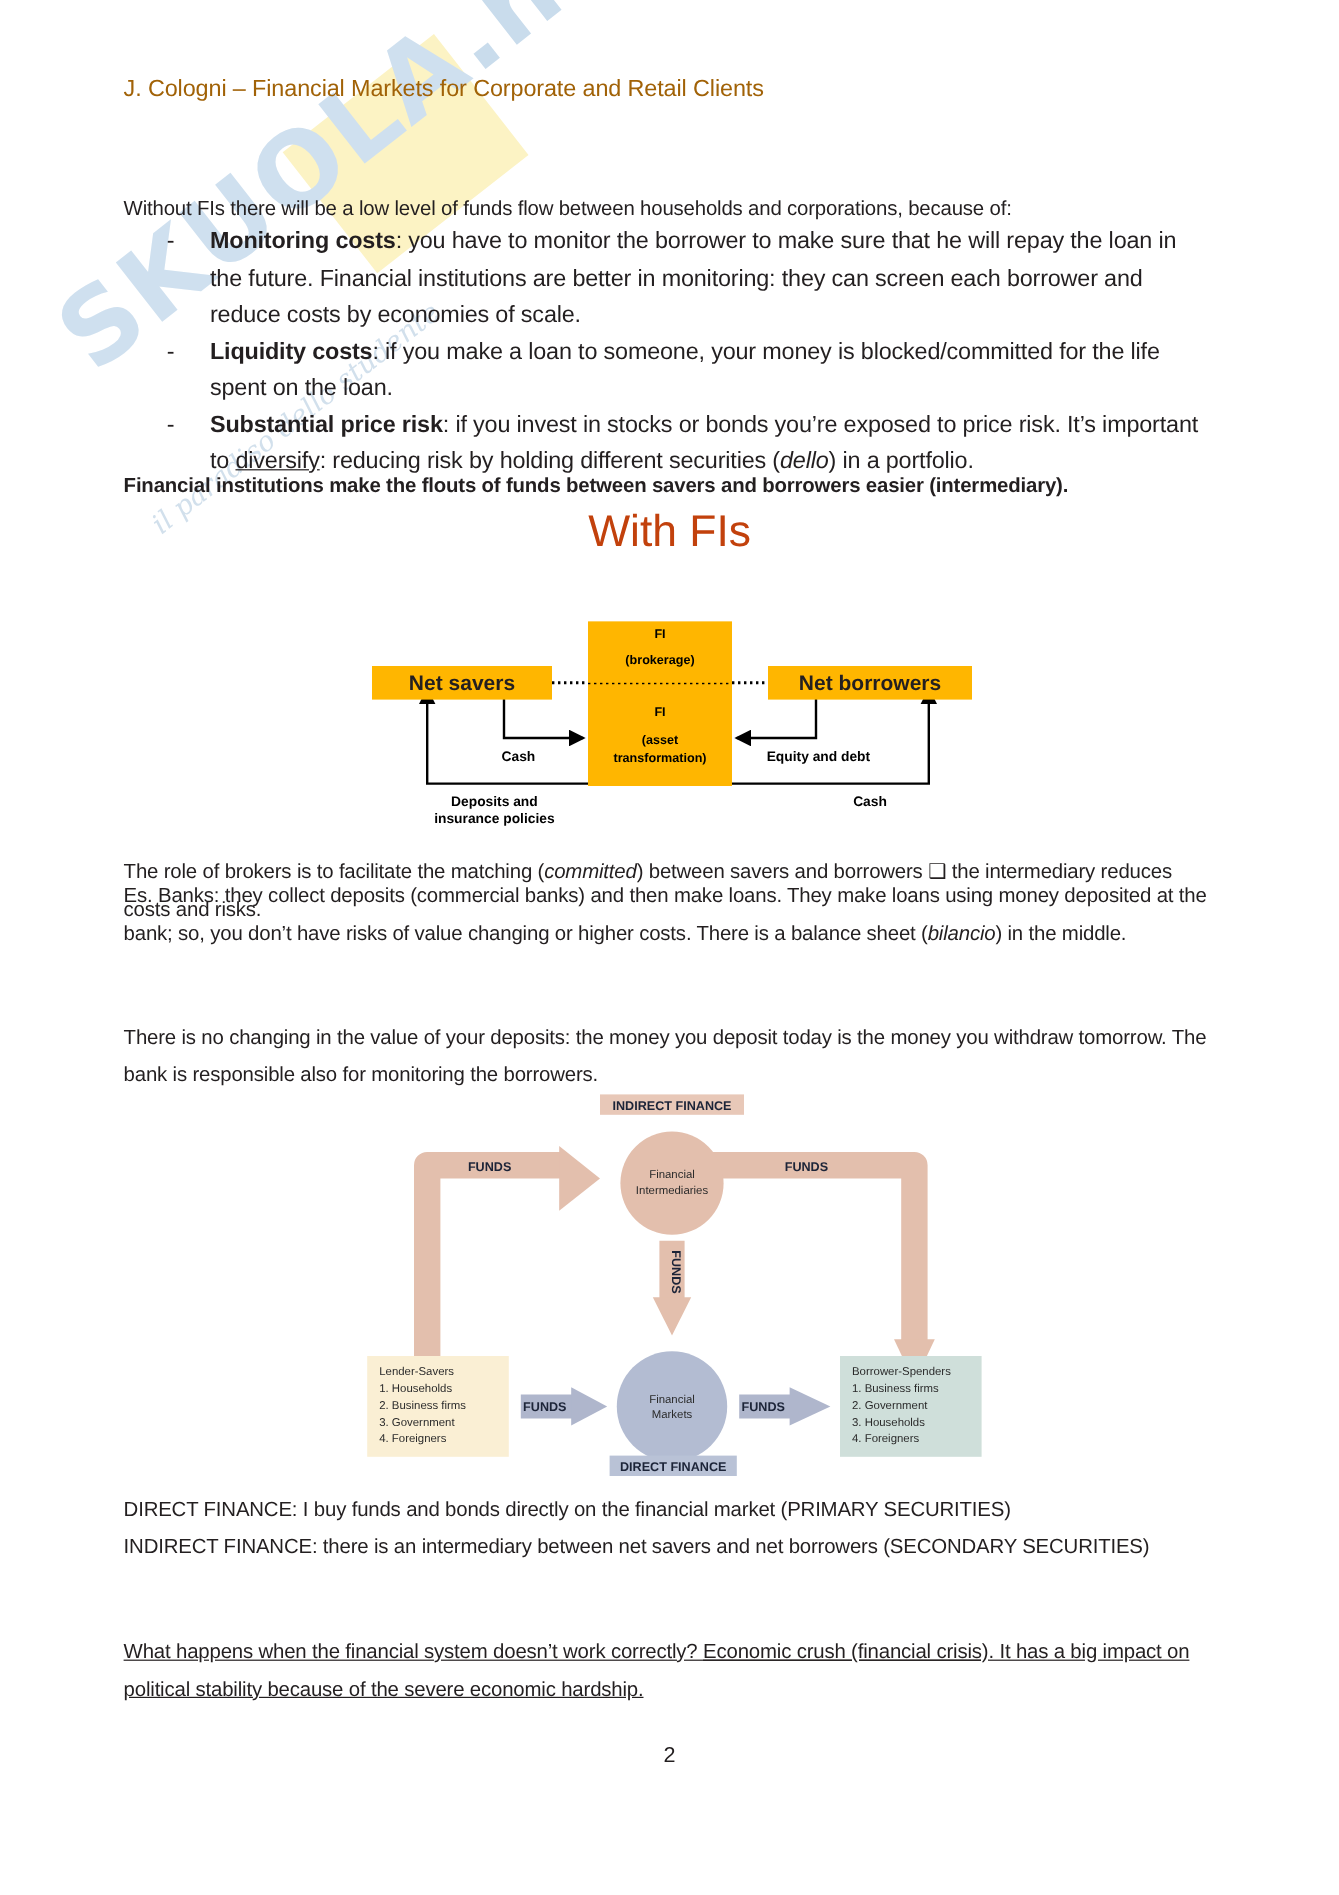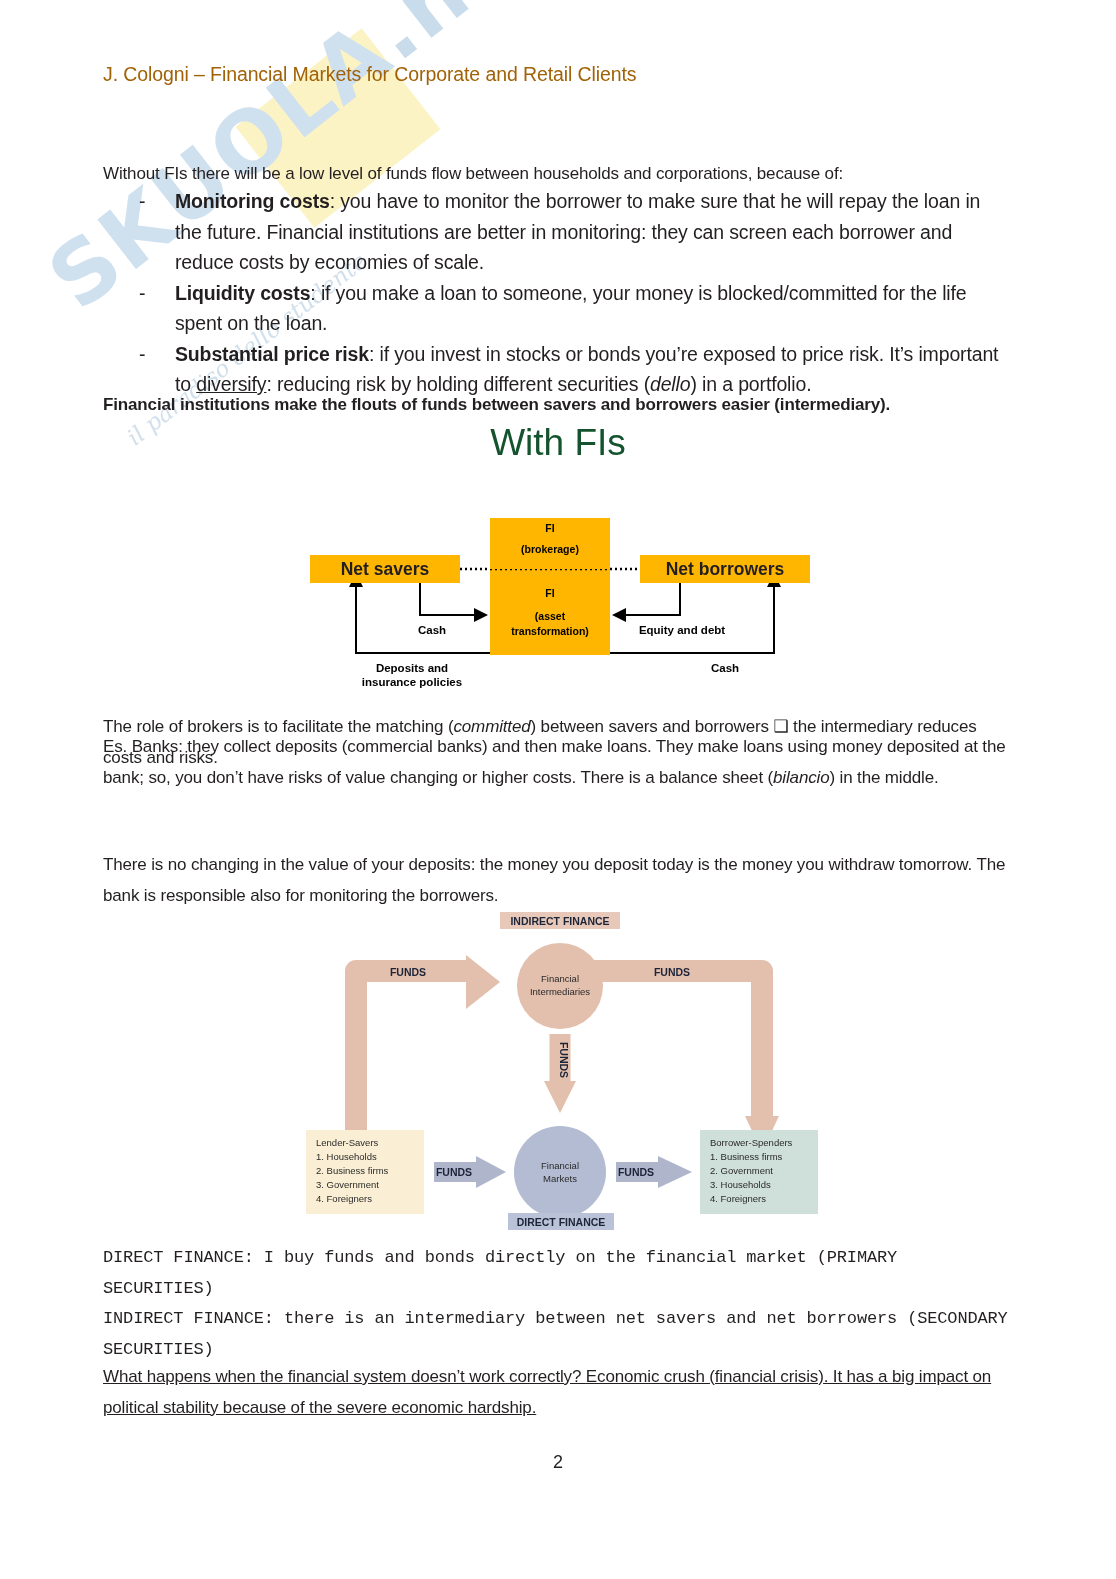--- a/index.html
+++ b/index.html
@@ -114,27 +114,27 @@
   #p-bold-flouts {
     left: 103px; top: 390px; width: 905px;
     font-weight: bold;
   }
   #title-withfis {
     position: absolute;
     left: 0; top: 422px;
     width: 1116px;
     text-align: center;
     font-size: 37px;
-    color: #14532d;
+    color: #c2410c;
     font-weight: normal;
   }
   #p-brokers { left: 103px; top: 712px; width: 905px; }
   #p-banks   { left: 103px; top: 732px; width: 905px; }
   #p-nochange{ left: 103px; top: 850px; width: 905px; }
-  #p-finance { left: 103px; top: 1243px; width: 905px; font-family: Liberation Mono, monospace; }
+  #p-finance { left: 103px; top: 1243px; width: 905px; }
   #p-crisis  { left: 103px; top: 1362px; width: 905px; text-decoration: underline; }
   #pagenum {
     position: absolute;
     left: 0; top: 1452px;
     width: 1116px;
     text-align: center;
     font-size: 18px;
     color: #231f20;
   }
 

